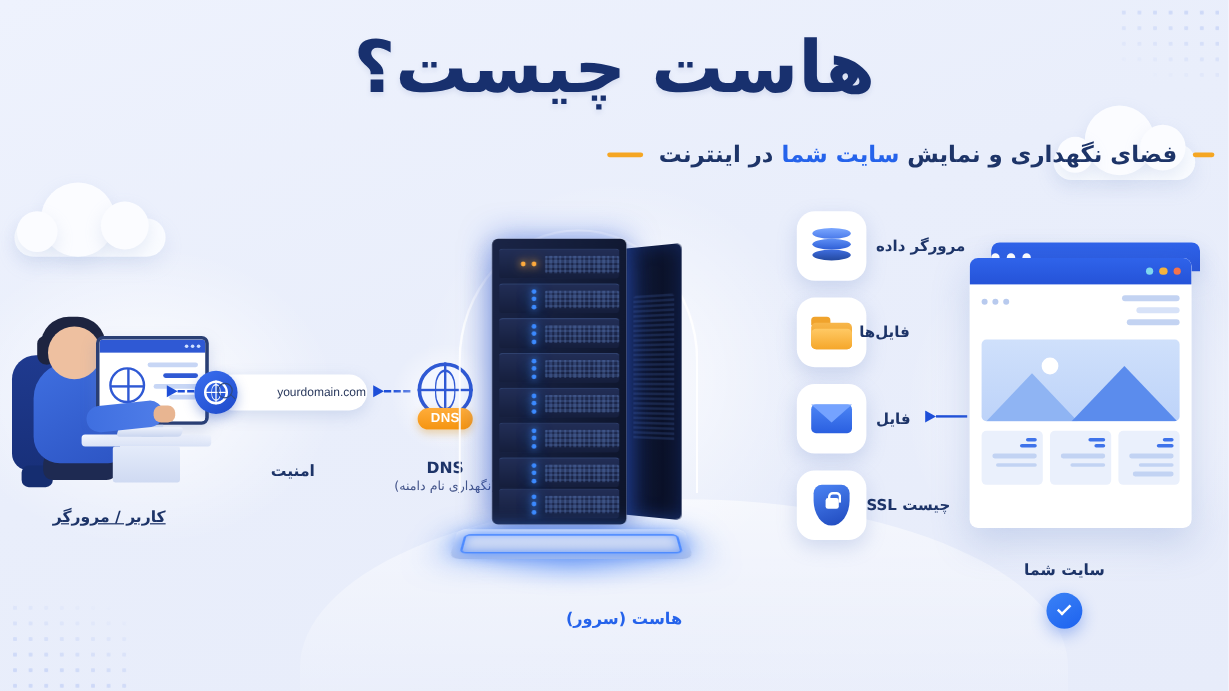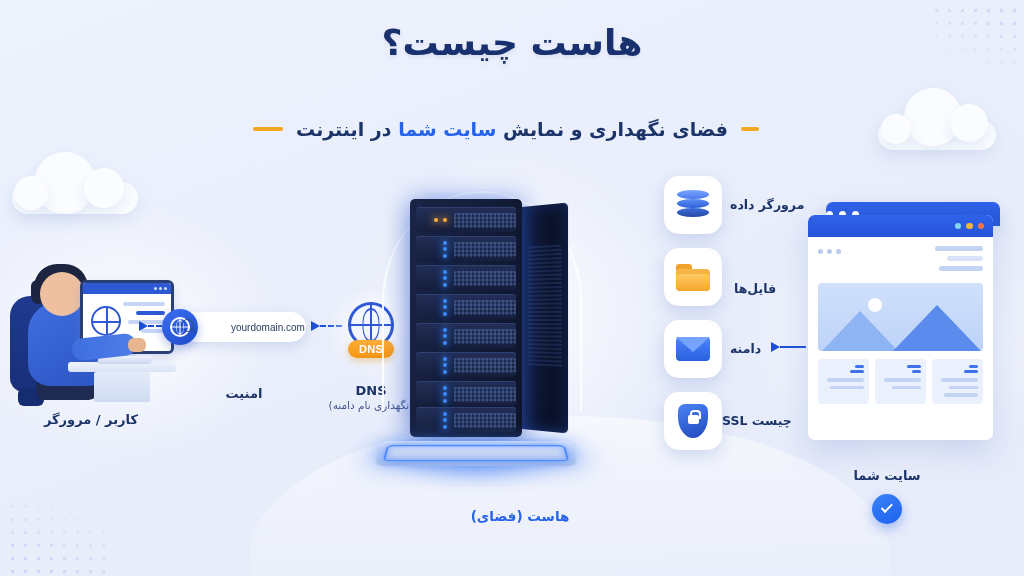--- a/index.html
+++ b/index.html
@@ -68,26 +68,26 @@
 
   .swoosh {
     position: absolute; left: 250px; bottom: -40px; width: 640px; height: 200px;
     background: linear-gradient(180deg, rgba(255,255,255,.55), rgba(255,255,255,0));
     border-radius: 50% 50% 0 0 / 70% 70% 0 0;
   }
 
   
   .title {
     position: absolute; top: 22px; left: 0; right: 0; text-align: center;
-    font-size: 36px; font-weight: 700; color: #18306e; letter-spacing: -1px;
+    font-size: 60px; font-weight: 700; color: #18306e; letter-spacing: -1px;
     text-shadow: 0 2px 4px rgba(120,140,190,.18);
   }
   .subtitle-row {
     position: absolute; top: 118px; left: 0; right: 12px;
-    display: flex; align-items: center; justify-content: center; gap: 13px;
+    display: flex; align-items: center; justify-content: flex-start; gap: 13px;
   }
   .dash { width: 30px; height: 4px; background: #f5a623; border-radius: 3px; }
   .dash.small { width: 18px; }
   .subtitle { font-size: 19px; font-weight: 700; color: #1d3468; }
   .subtitle .hl { color: #2563eb; }
 
   
   .caption {
     position: absolute; text-align: center;
     font-size: 13px; font-weight: 700; color: #1d3468; white-space: nowrap;
@@ -505,21 +505,21 @@
             <b></b>
             <b></b>
         </div>
       </div>
     </div>
     <div class="u-stand"></div>
     <div class="u-keyboard"></div>
     <div class="u-arm"></div>
     <div class="u-hand"></div>
   </div>
-  <div class="caption" style="left:16px; top:412px; width:150px;">کاربر / مرورگر</div>
+  <div class="caption" style="left:16px; top:424px; width:150px;text-decoration:underline;">کاربر / مرورگر</div>
 
   <div class="arrow" style="left:140px; top:321px;">
     <div class="line" style="width:22px;"></div>
       <div class="head"></div>
   </div>
 
   <div class="domain-pill">
     <div class="domain-globe">
       <span class="glyph-globe">
           <em></em>
@@ -616,21 +616,21 @@
           <div class="leds">
             <s></s>
             <s></s>
             <s></s>
           </div>
       </div>
     </div>
     <div class="base-glow"></div>
     <div class="server-base"></div>
   </div>
-  <div class="caption blue" style="left:420px; top:508px; width:200px;">هاست (فضای)</div>
+  <div class="caption blue" style="left:420px; top:508px; width:200px;">هاست (سرور)</div>
 
   <div class="branch">
     
     
     
     
     
 
     
     
@@ -654,29 +654,29 @@
   </div>
   <div class="svc-label" style="left:730px; top:197px;">مرورگر داده</div>
 
   <div class="svc" style="left:664px; top:248px;">
     <div class="ic-folder">
       <div class="tab"></div>
         <div class="back"></div>
         <div class="front"></div>
     </div>
   </div>
-  <div class="svc-label" style="left:734px; top:269px;margin-top:12px;">فایل‌ها</div>
+  <div class="svc-label" style="left:716px; top:269px;">فایل‌ها</div>
 
   <div class="svc" style="left:664px; top:320px;">
     <div class="ic-mail">
       <div class="env"></div>
         <div class="flap"></div>
     </div>
   </div>
-  <div class="svc-label" style="left:730px; top:341px;">دامنه</div>
+  <div class="svc-label" style="left:730px; top:341px;">فایل</div>
 
   <div class="svc" style="left:664px; top:392px;">
     <div class="ic-shield">
       <div class="sh"></div>
         <div class="lock"></div>
     </div>
   </div>
   <div class="svc-label" style="left:722px; top:413px;">چیست SSL</div>
 
   <div class="arrow solid" style="left:772px; top:342px;">

